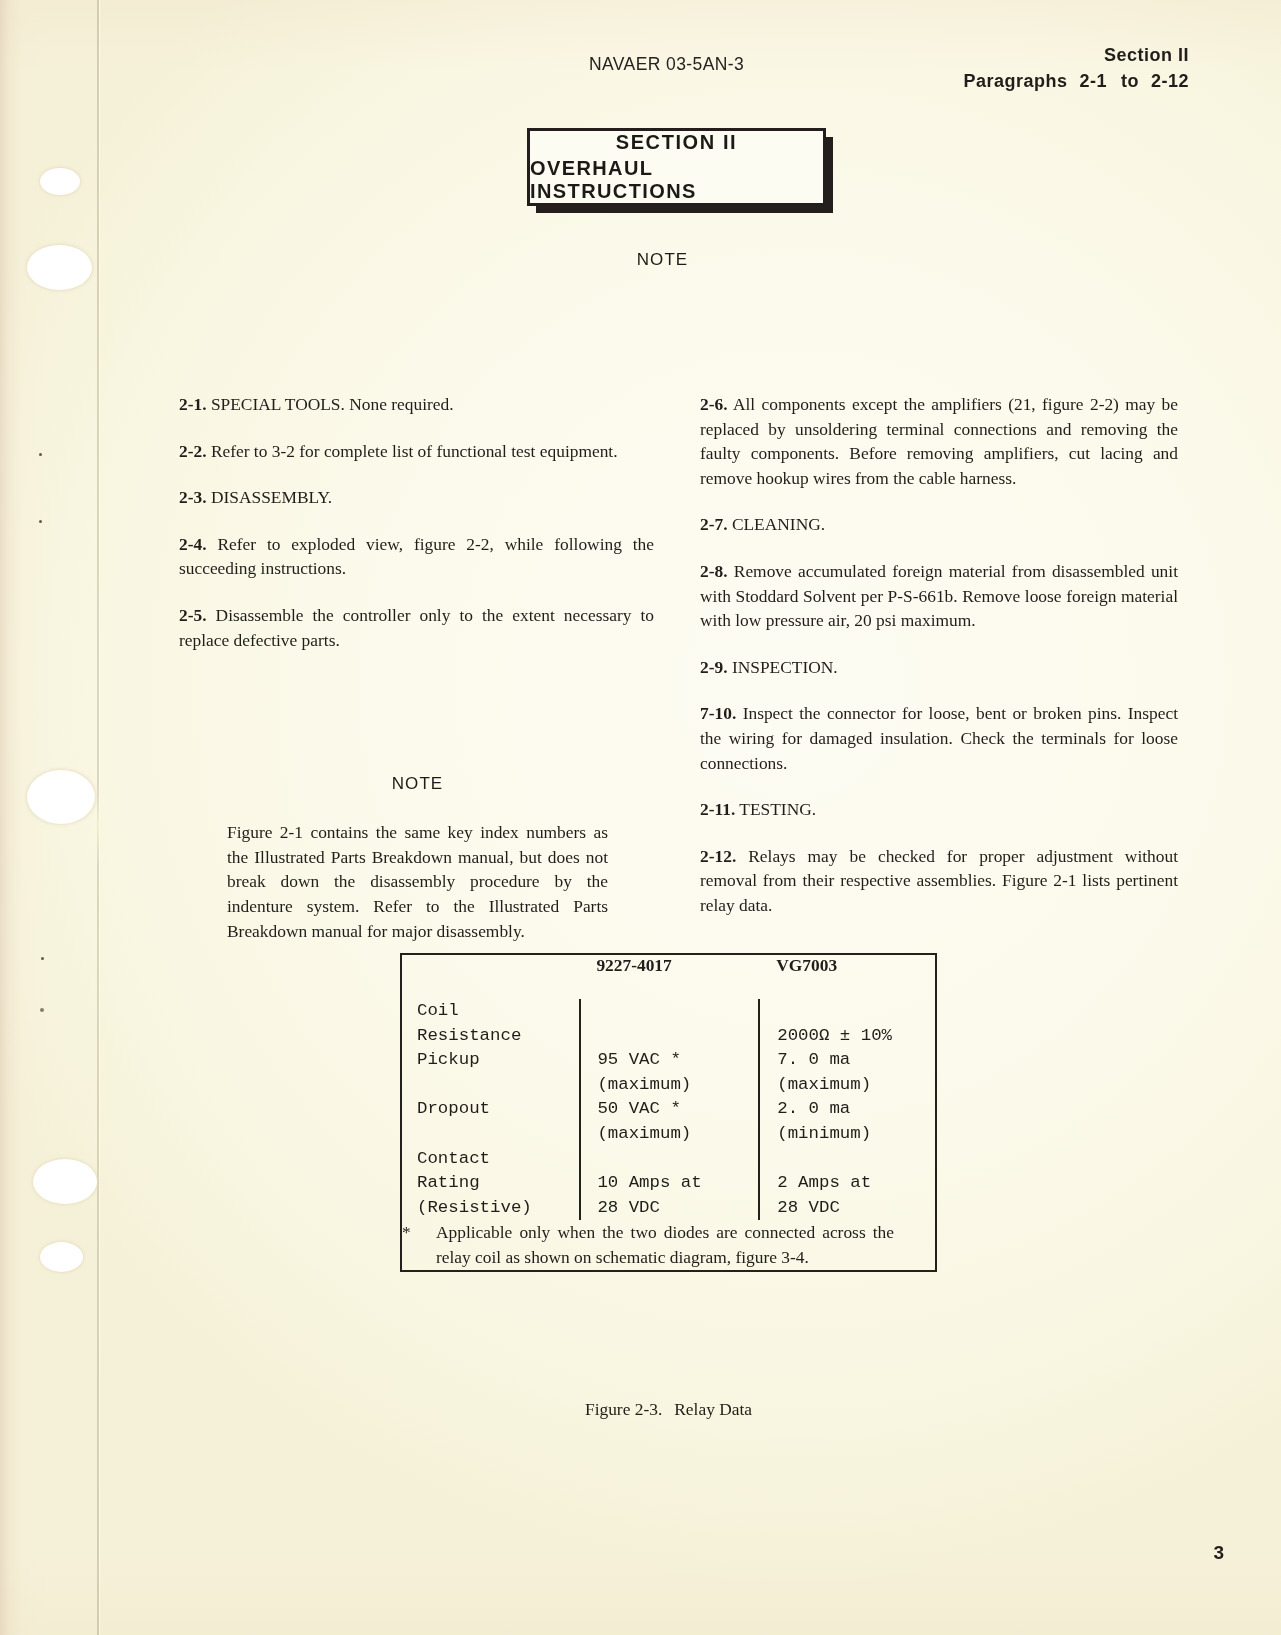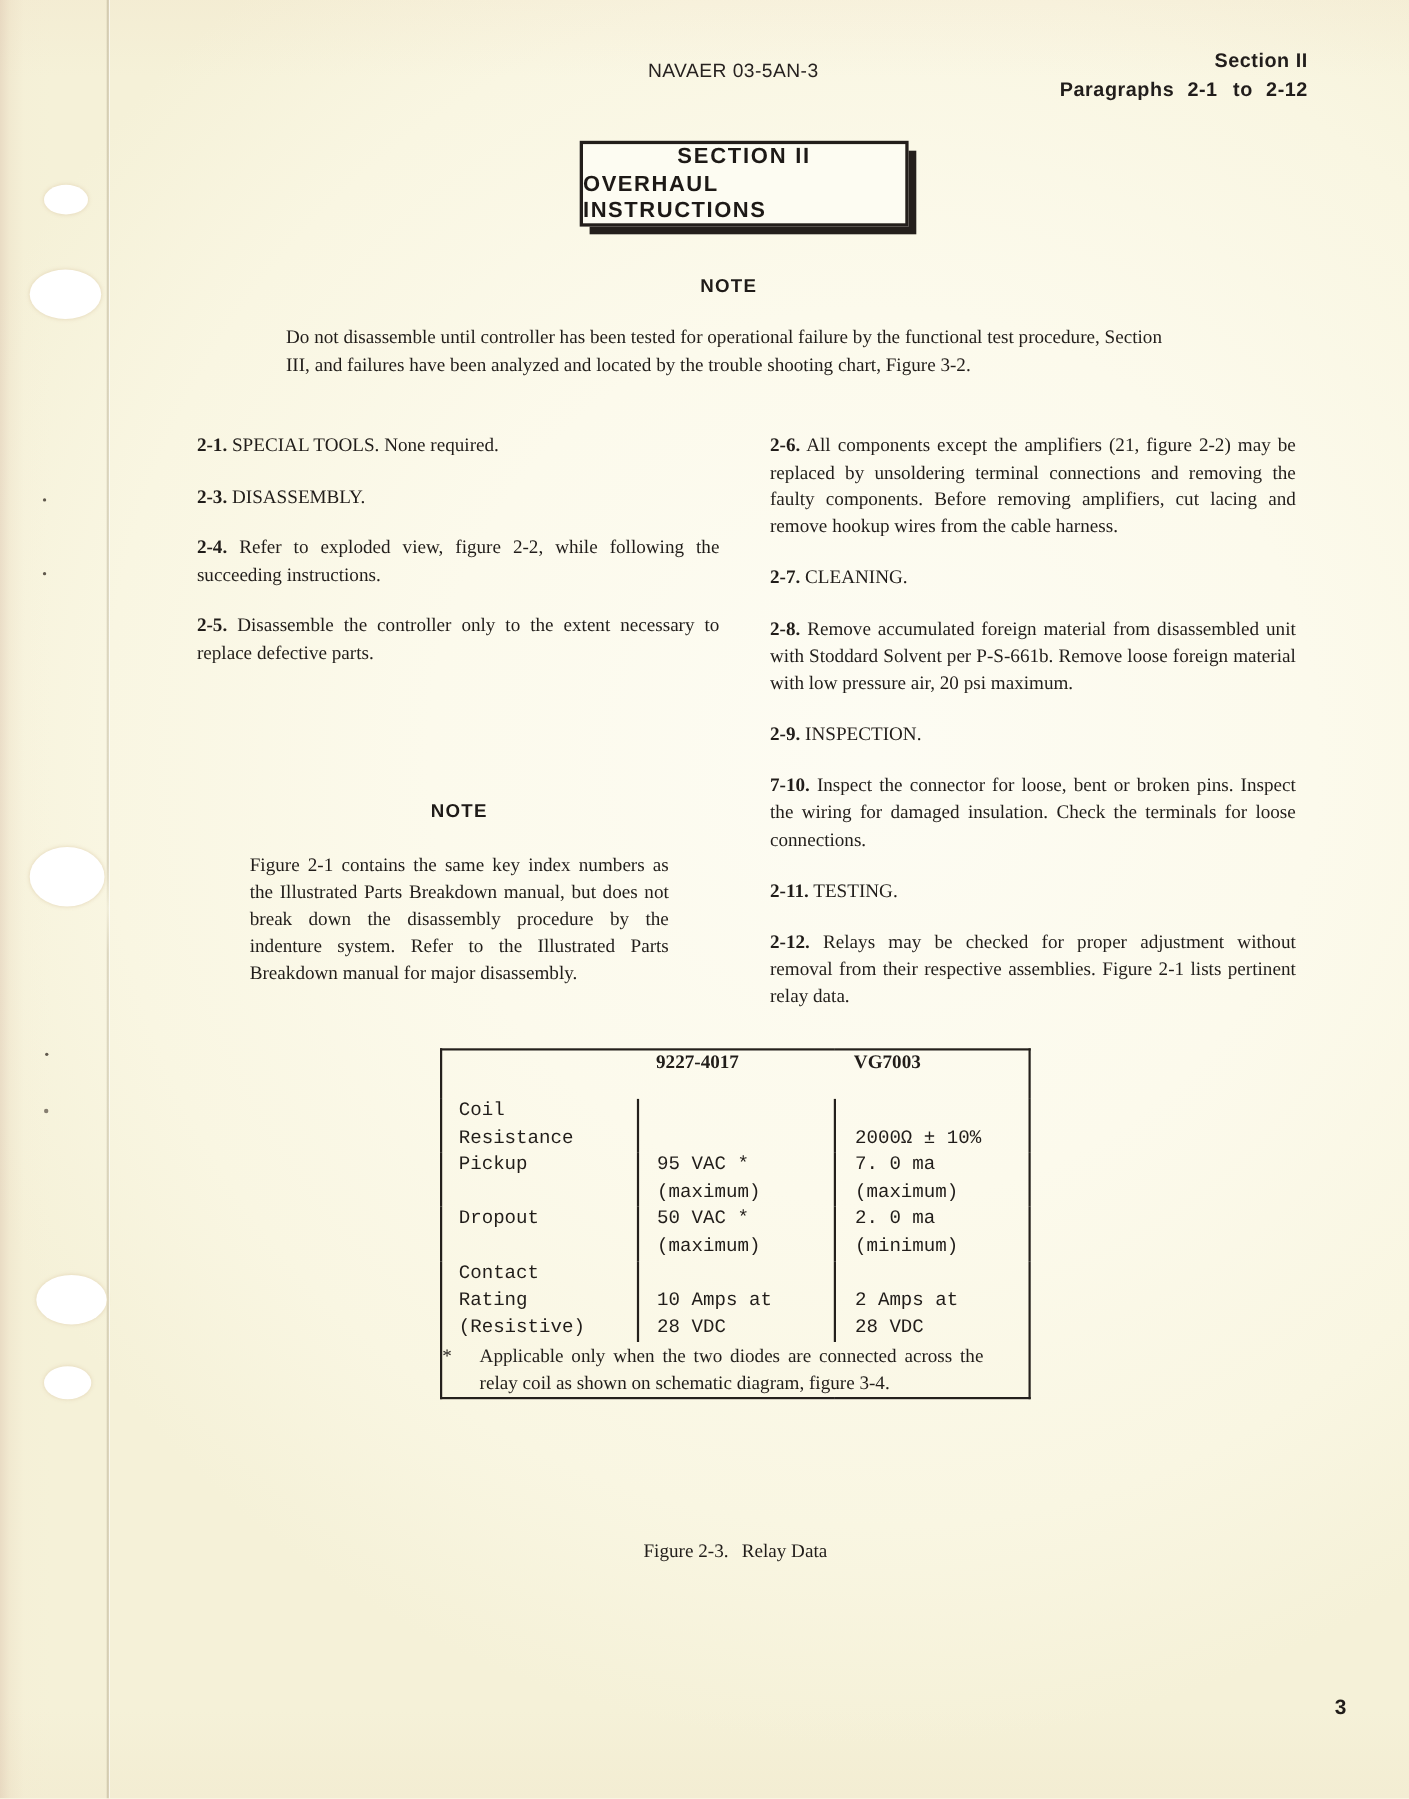--- a/index.html
+++ b/index.html
@@ -134,21 +134,21 @@
     font-family: "Liberation Sans", sans-serif;
     font-weight: bold;
     color: #1d1916;
   }
   .plate .l1 { font-size: 20px; letter-spacing: 1.6px; margin-bottom: 3px; }
   .plate .l2 { font-size: 20px; letter-spacing: 1.4px; }
 
   
   .note-head {
     font-family: "Liberation Sans", sans-serif;
-    font-weight: bold;
+    font-weight: normal;
     font-size: 17px;
     letter-spacing: 1.1px;
     color: #1f1b18;
     text-align: center;
   }
   .body {
     font-family: "Liberation Serif", serif;
     font-size: 17.4px;
     line-height: 24.6px;
     color: #211d1a;
@@ -308,27 +308,30 @@
   <div class="plate-wrap">
     <div class="plate-shadow"></div>
     <div class="plate">
       <div class="l1">SECTION II</div>
       <div class="l2">OVERHAUL INSTRUCTIONS</div>
     </div>
   </div>
 
   <div class="note-top">
     <div class="note-head">NOTE</div>
-    <div class="body">Do not disassemble until controller has been tested for operational failure by the functional test procedure, Section III, and failures have been analyzed and located by the trouble shooting chart, Figure 3-2.</div>
   </div>
 
   <div class="col-left">
     <div class="para body">
       <span class="num">2-1.</span>
       <span>SPECIAL TOOLS.  None required.</span>
+    </div>
+    <div class="para body">
+      <span class="num">2-2.</span>
+      <span>Refer to 3-2 for complete list of functional test equipment.</span>
     </div>
     <div class="para body">
       <span class="num">2-3.</span>
       <span>DISASSEMBLY.</span>
     </div>
     <div class="para body">
       <span class="num">2-4.</span>
       <span>Refer to exploded view, figure 2-2, while following the succeeding instructions.</span>
     </div>
     <div class="para body">

